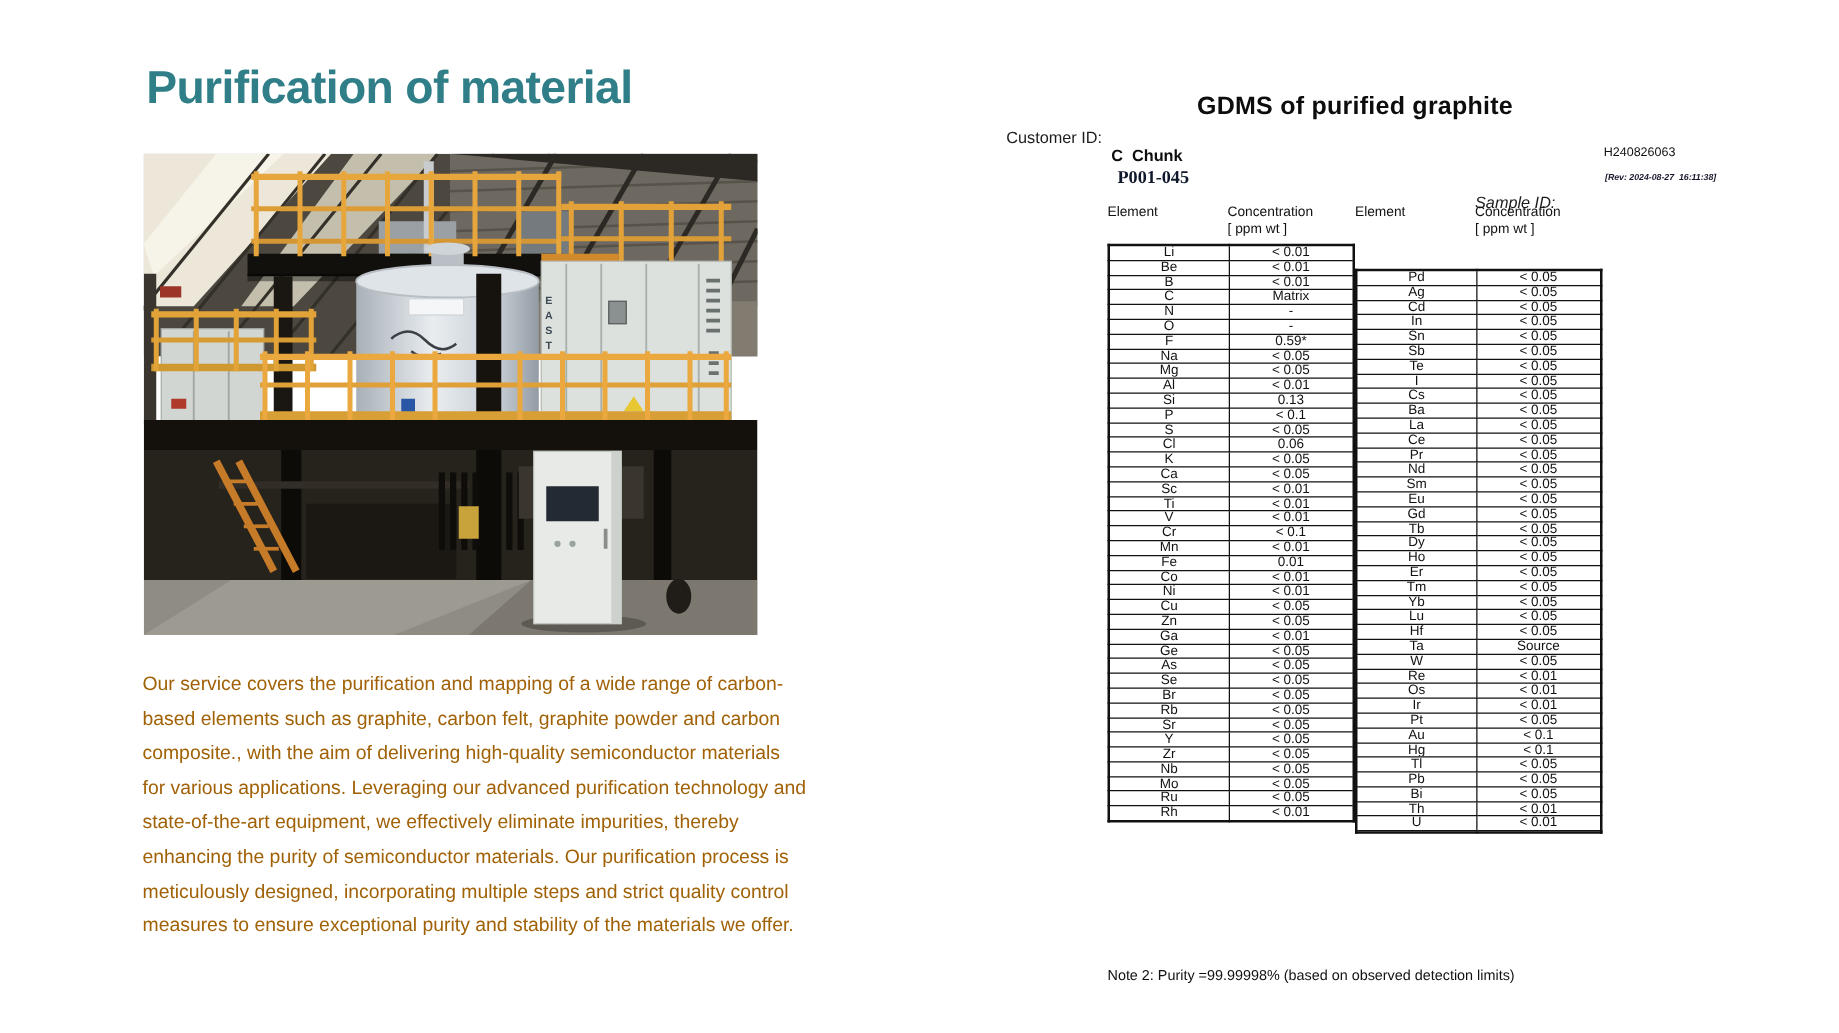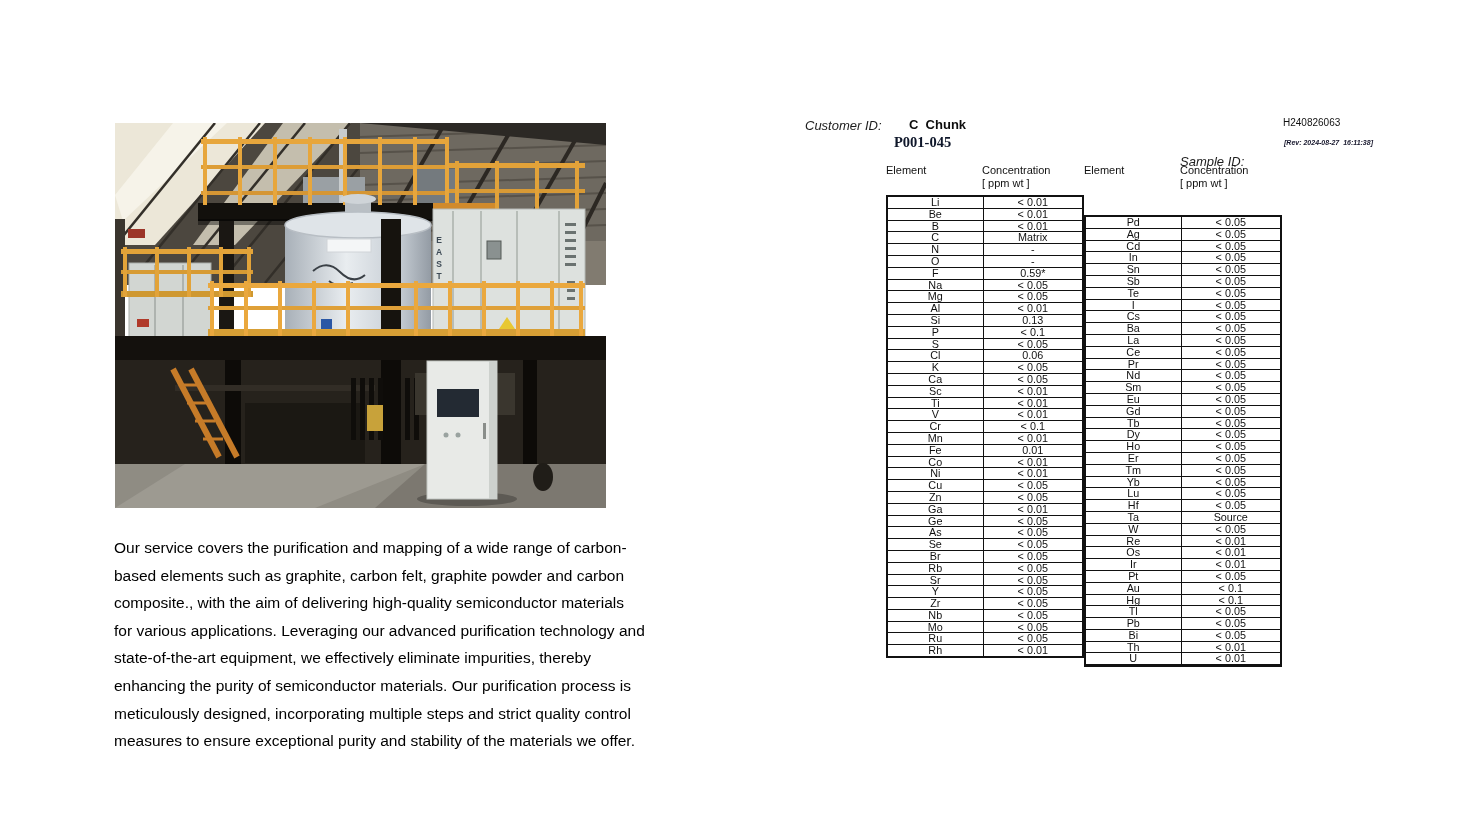--- a/index.html
+++ b/index.html
@@ -6,27 +6,27 @@
   .canvas{position:relative;width:1471px;height:826px;background:#ffffff;overflow:hidden;
           font-family:"Liberation Sans",sans-serif;color:#111;}
 
   .page-title{position:absolute;left:117px;top:49px;font-size:37px;font-weight:bold;
               color:#2f7e88;letter-spacing:-0.5px;}
 
   .photo{position:absolute;left:115px;top:123px;width:491px;height:385px;}
   .photo svg{display:block;width:491px;height:385px;}
 
   .intro{position:absolute;left:114px;top:534px;width:660px;font-size:15.5px;
-         line-height:27.6px;color:#000000;white-space:pre-line;}
+         line-height:27.6px;color:#a16207;white-space:pre-line;}
 
   .report-title{position:absolute;left:886px;top:74px;width:396px;text-align:center;
                 font-size:20px;font-weight:bold;color:#0d0d0d;letter-spacing:0.2px;}
 
-  .cust-label{position:absolute;left:805px;top:118px;font-size:13px;font-style:italic;color:#1c1c1c;}
-  .cust-value{position:absolute;left:889px;top:117px;font-size:13px;font-weight:bold;white-space:pre;color:#0d0d0d;margin-left:20px;}
+  .cust-label{position:absolute;left:805px;top:102px;font-size:13px;color:#1c1c1c;}
+  .cust-value{position:absolute;left:889px;top:117px;font-size:13px;font-weight:bold;white-space:pre;color:#0d0d0d;}
   .cust-value2{position:absolute;left:894px;top:134px;font-size:14.5px;font-weight:bold;
                font-family:"Liberation Serif",serif;color:#0f172a;}
   .samp-label{position:absolute;left:1180px;top:118px;font-size:13px;font-style:italic;color:#1c1c1c;margin-top:36px;}
   .samp-value{position:absolute;left:1283px;top:117px;font-size:10px;color:#111;}
   .revision{position:absolute;left:1284px;top:139px;font-size:7px;font-weight:bold;font-style:italic;
             color:#14142a;white-space:pre;}
 
   .colhead{position:absolute;top:164px;text-align:left;font-size:11px;line-height:13px;
            white-space:pre-line;color:#111;}
   .ch1{left:886px;width:96px;}
@@ -44,20 +44,21 @@
   .note{position:absolute;left:886px;width:392px;font-size:11.5px;line-height:14.6px;
         color:#111;white-space:pre-line;}
   .note1{top:746px;}
   .note2{top:774px;}
 </style>
 </head>
 <body>
 
 <div class="canvas">
 
+  <div class="page-title">Purification of material</div>
 
   <div class="photo">
     <svg viewBox="0 0 491 385" preserveAspectRatio="none">
       <defs>
         <linearGradient id="vesselGrad" x1="0" y1="0" x2="1" y2="0">
           <stop offset="0" stop-color="#a8b0b8"></stop>
           <stop offset="0.42" stop-color="#e9edf0"></stop>
           <stop offset="0.78" stop-color="#c6cdd4"></stop>
           <stop offset="1" stop-color="#939ba4"></stop>
         </linearGradient>
@@ -235,20 +236,21 @@
 
   <div class="intro">Our service covers the purification and mapping of a wide range of carbon-
 based elements such as graphite, carbon felt, graphite powder and carbon
 composite., with the aim of delivering high-quality semiconductor materials
 for various applications. Leveraging our advanced purification technology and
 state-of-the-art equipment, we effectively eliminate impurities, thereby
 enhancing the purity of semiconductor materials. Our purification process is
 meticulously designed, incorporating multiple steps and strict quality control
 measures to ensure exceptional purity and stability of the materials we offer.</div>
 
+  <div class="report-title">GDMS of purified graphite</div>
 
   <div class="cust-label">Customer ID:</div>
   <div class="cust-value">C  Chunk</div>
   <div class="cust-value2">P001-045</div>
   <div class="samp-label">Sample ID:</div>
   <div class="samp-value">H240826063</div>
   <div class="revision">[Rev: 2024-08-27  16:11:38]</div>
 
   <div class="colhead ch1">Element</div>
   <div class="colhead ch2">Concentration
@@ -579,14 +581,15 @@
           <td>U</td>
           <td>&lt; 0.01</td>
         </tr>
         <tr>
           <td></td>
           <td></td>
         </tr>
       </tbody>
   </table>
 
+  <div class="note note2">Note 2: Purity =99.99998% (based on observed detection limits)</div>
 
 </div>
 
 </body></html>

